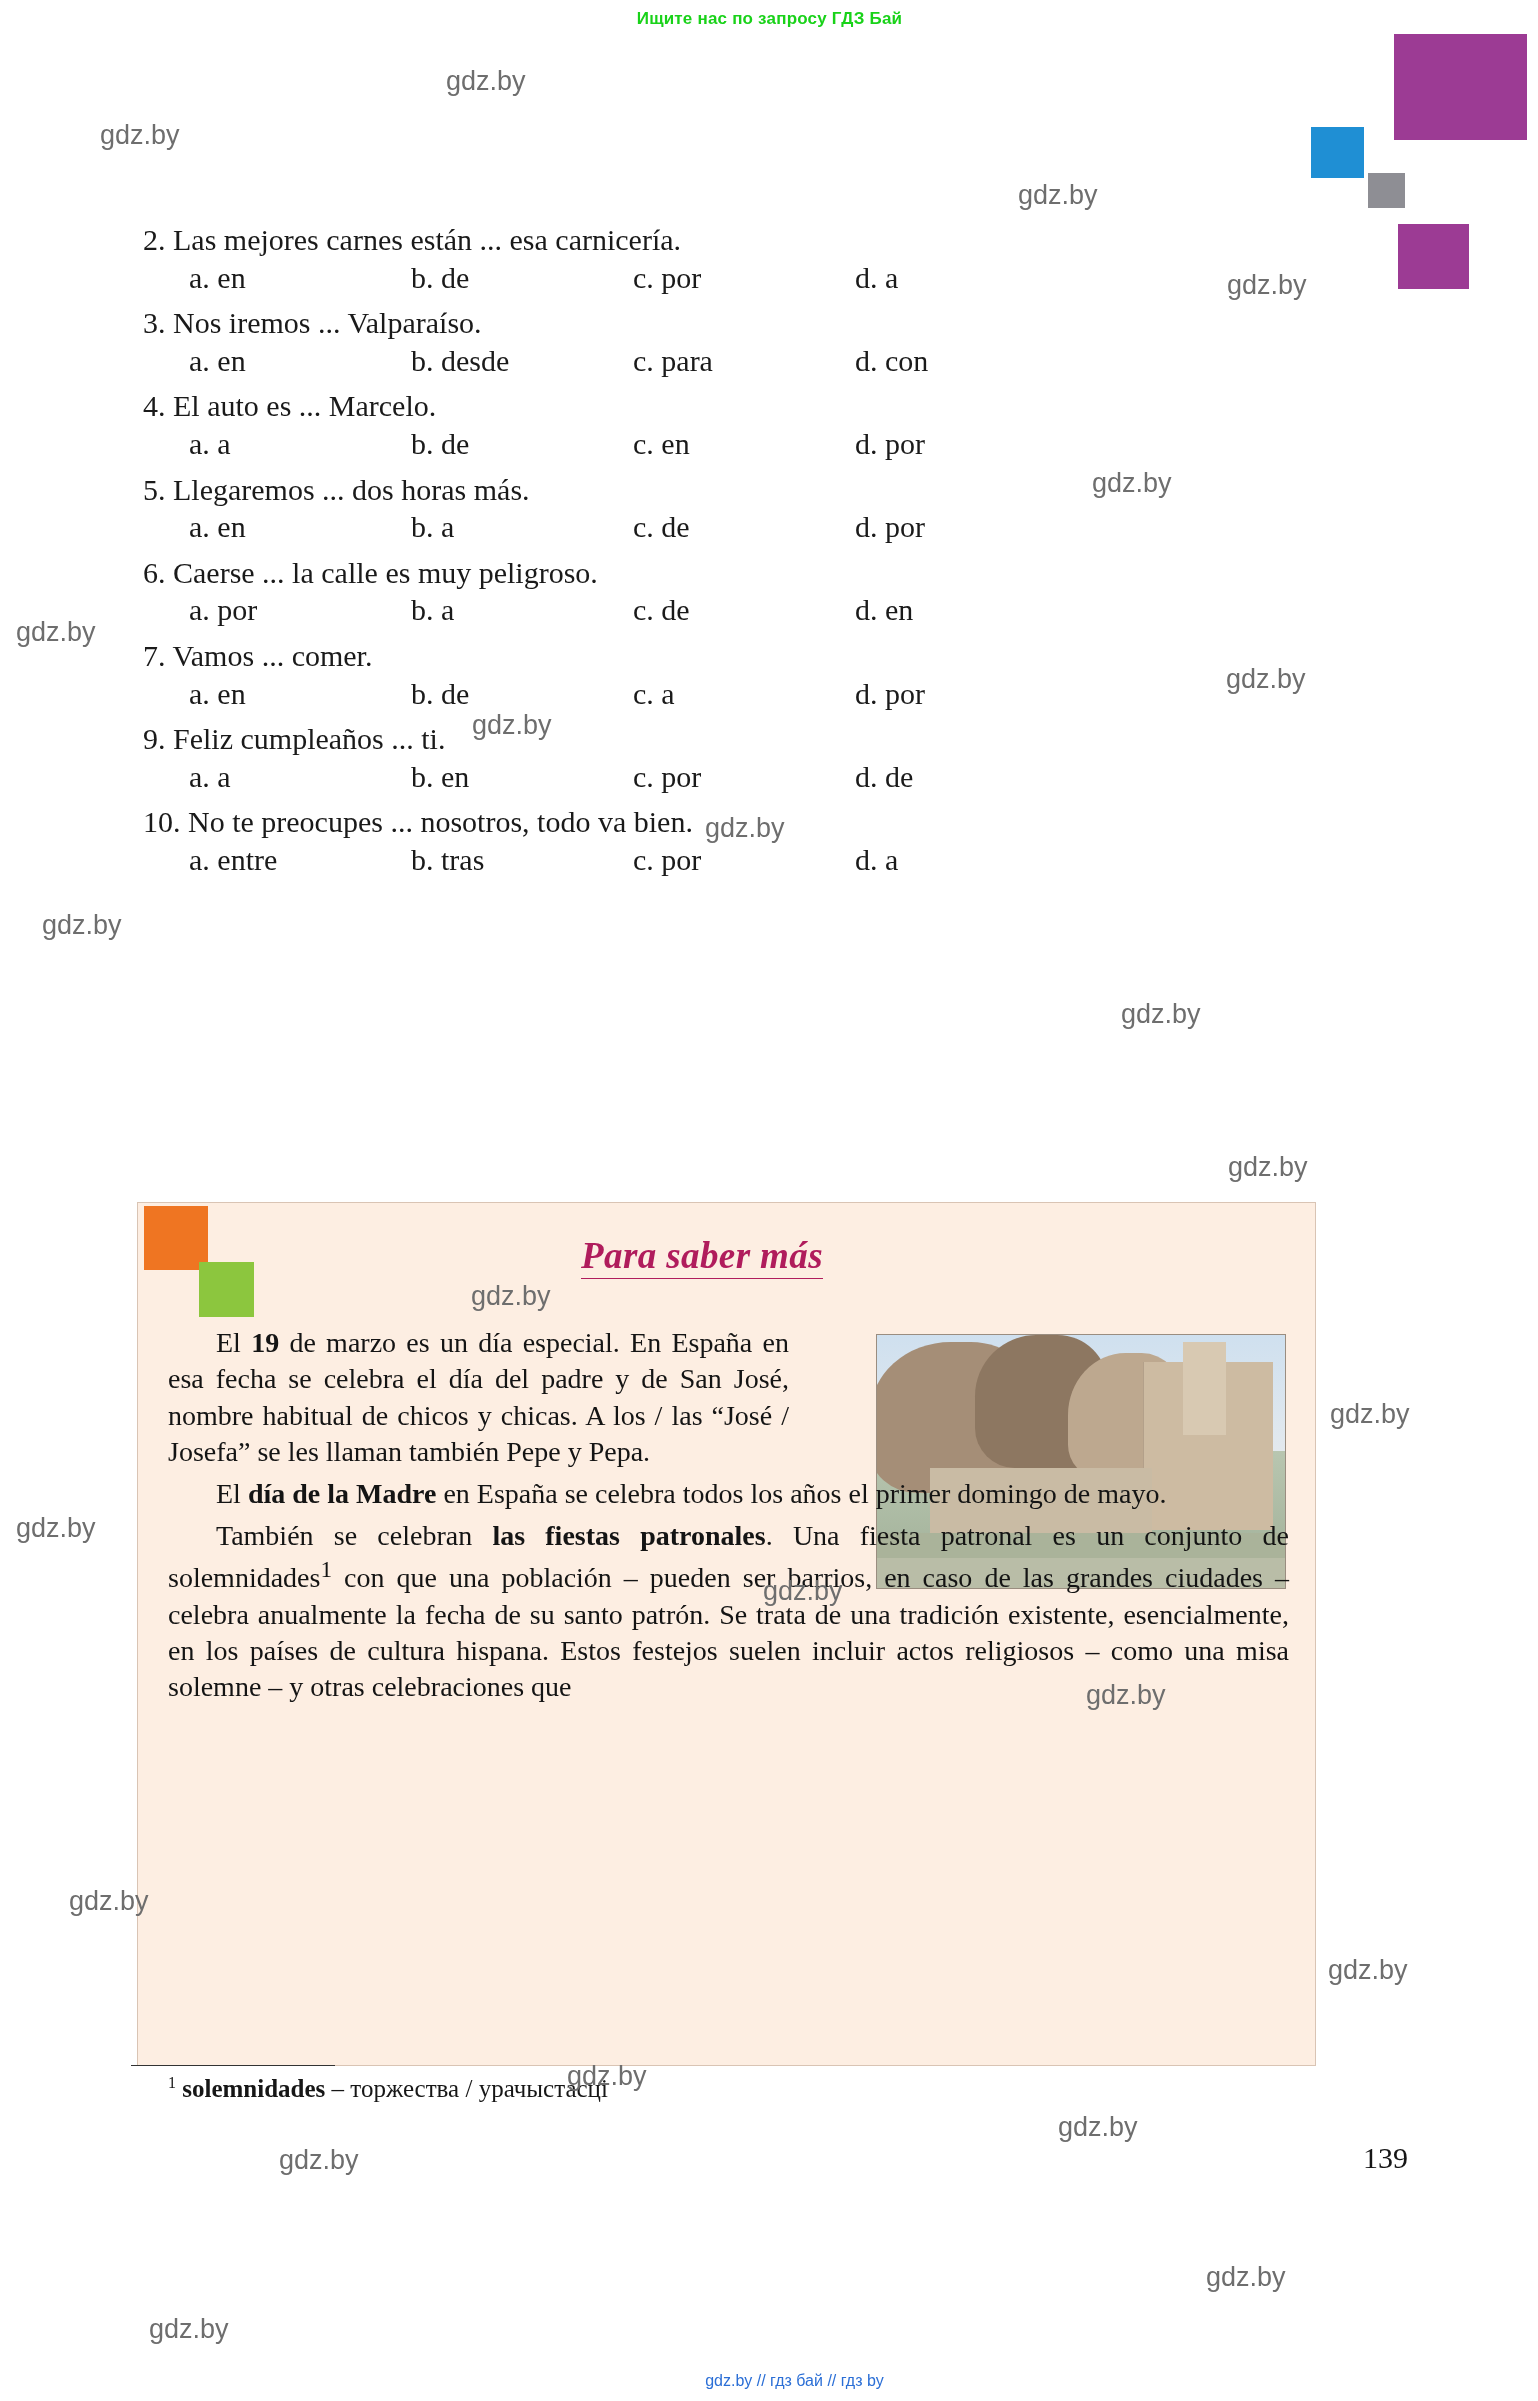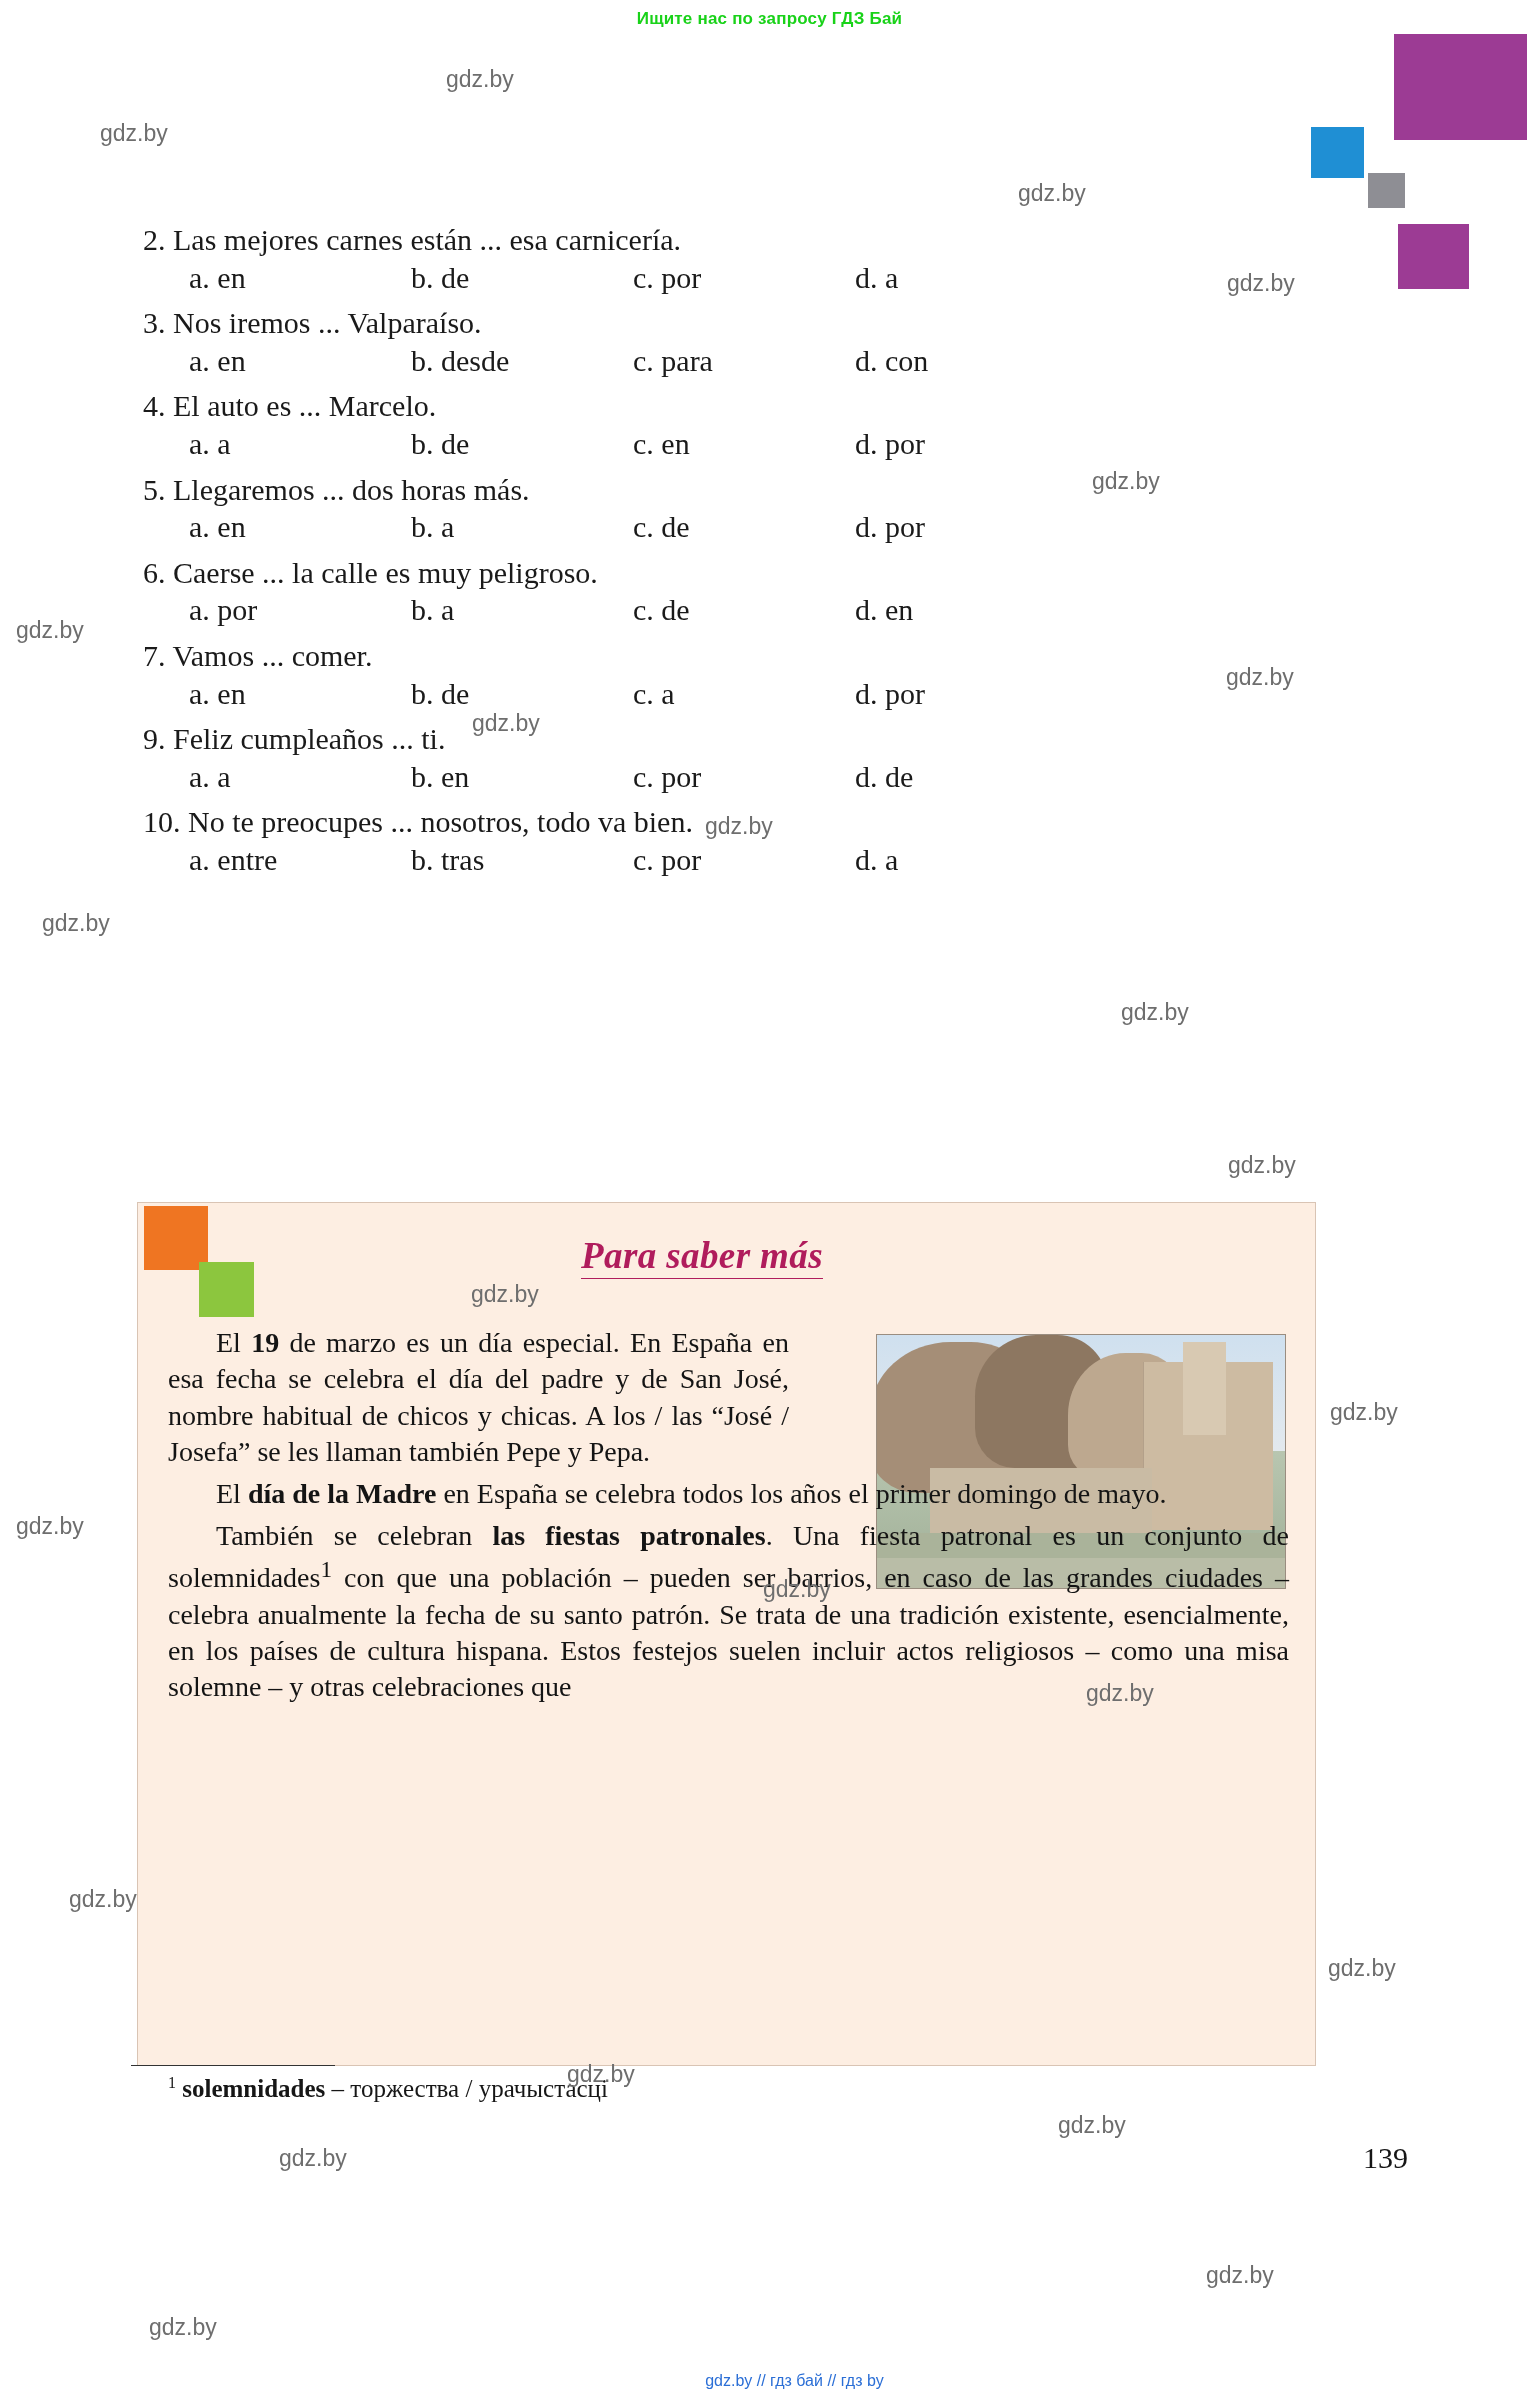--- a/index.html
+++ b/index.html
@@ -186,21 +186,21 @@
     font-family: "Liberation Sans", sans-serif;
     font-size: 16px;
     color: #2b6fd6;
     padding-left: 25px;
   }
 
   
   .wm {
     position: absolute;
     font-family: "Liberation Sans", sans-serif;
-    font-size: 23px;
+    font-size: 27px;
     color: #6e6e6e;
     white-space: nowrap;
   }
 </style>
 </head>
 <body>
 
 <div class="page">
 
   <div class="top-banner">Ищите нас по запросу ГДЗ Бай</div>

